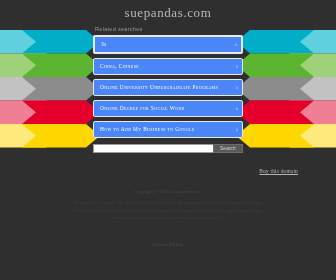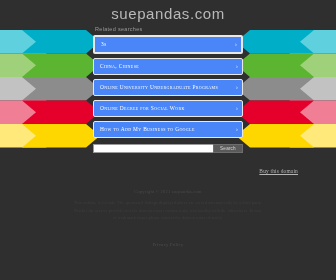--- a/index.html
+++ b/index.html
@@ -20,22 +20,22 @@
   
   .header {
     height: 26px;
     display: flex;
     align-items: center;
     justify-content: center;
     position: relative;
     z-index: 5;
   }
   .domain-title {
-    font-family: Liberation Sans, sans-serif;
-    font-size: 15px;
+    font-family: Liberation Serif, serif;
+    font-size: 13px;
     letter-spacing: 0.6px;
     color: #b9b9b9;
   }
 
   
   .chev-layer {
     position: absolute;
     top: 30px;
     left: 0;
     width: 336px;

